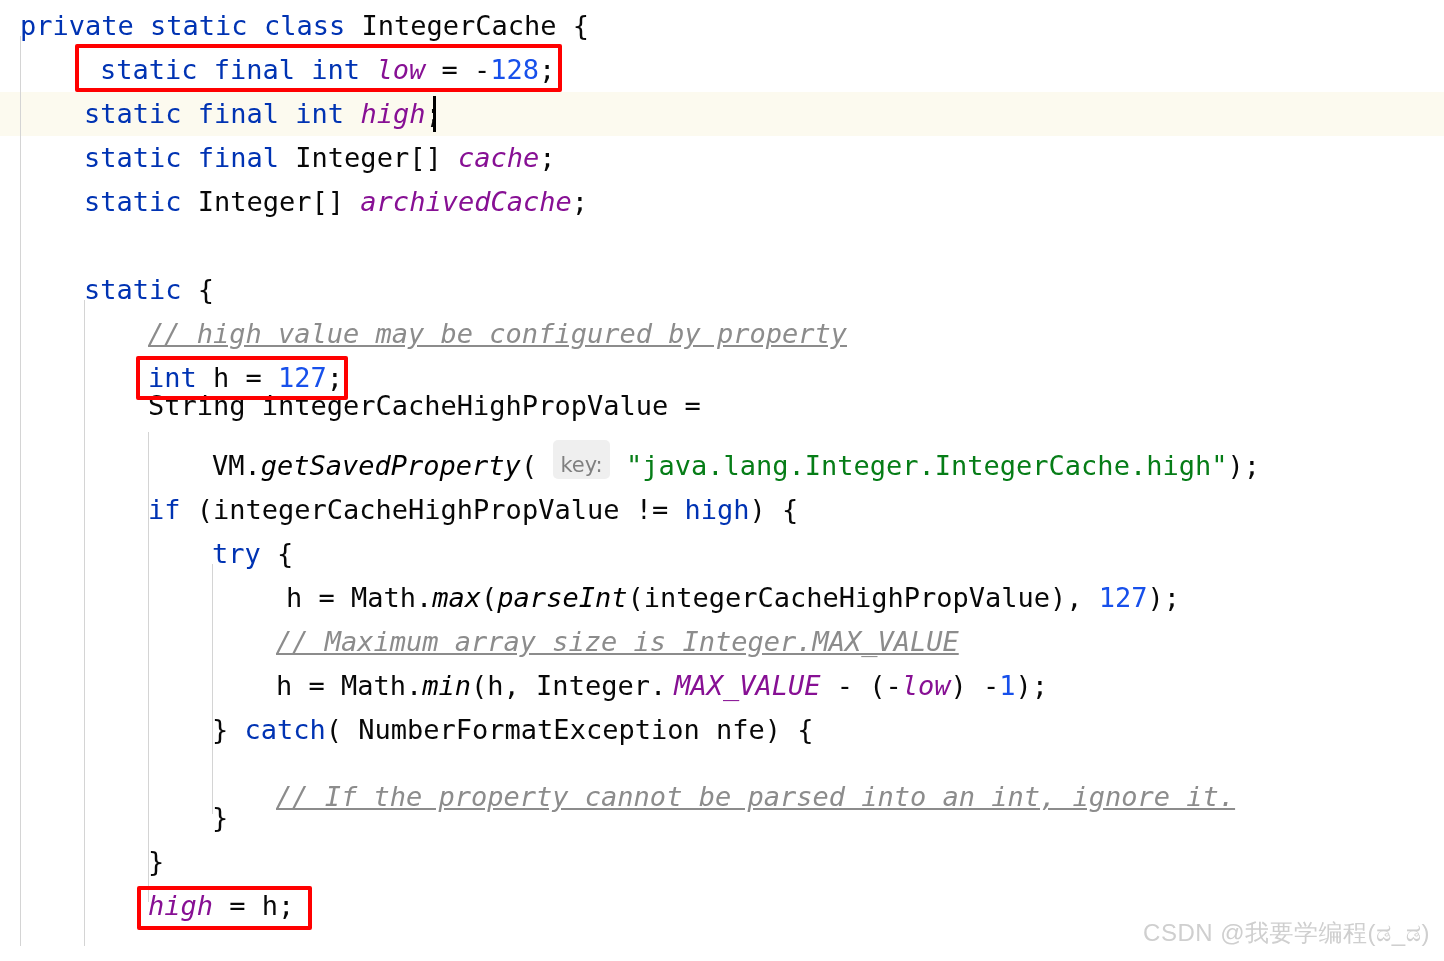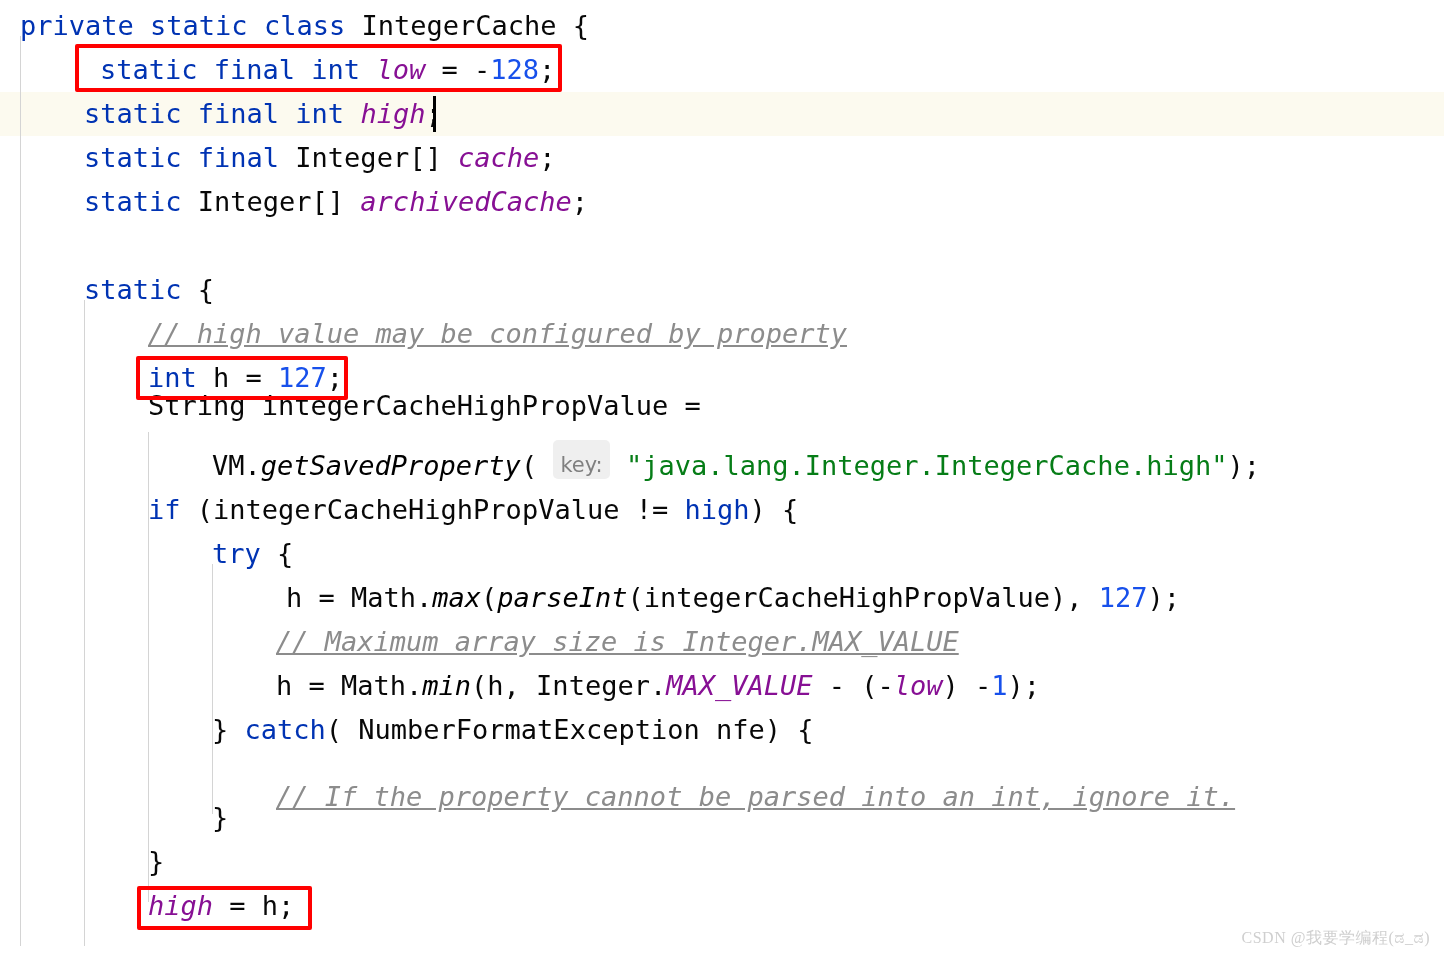--- a/index.html
+++ b/index.html
@@ -43,21 +43,21 @@
     z-index:2;
   }
   
   .kw{color:#0033B3;}
   .num{color:#1750EB;}
   .fld{color:#871094;font-style:italic;}
   .mtd{color:#000000;font-style:italic;}
   .str{color:#067D17;}
   .cmt{color:#8C8C8C;font-style:italic;text-decoration:underline;}
   .pln{color:#080808;}
-  .sconst{color:#871094;font-style:italic;}
+  .sconst{color:#871094;font-style:italic;margin-left:8px;}
   
   .hint{
     background:#EFEFEF;
     color:#808080;
     font-size:21px;
     border-radius:5px;
     padding:13px 7px 2px 7px;
     font-style:normal;
     font-family:"DejaVu Sans","Liberation Sans",sans-serif;
     position:relative;
@@ -78,22 +78,22 @@
     background:transparent;
     z-index:3;
     box-sizing:border-box;
   }
   
   .watermark{
     position:absolute;
     right:14px;
     bottom:12px;
     color:#CFCFCF;
-    font-size:16px;
-    font-family:Liberation Serif, serif;
+    font-size:24px;
+    font-family:Liberation Sans, sans-serif;
     letter-spacing:0.5px;
     white-space:nowrap;
     z-index:5;
   }
 </style>
 </head>
 <body>
 
 <div id="editor">
 

